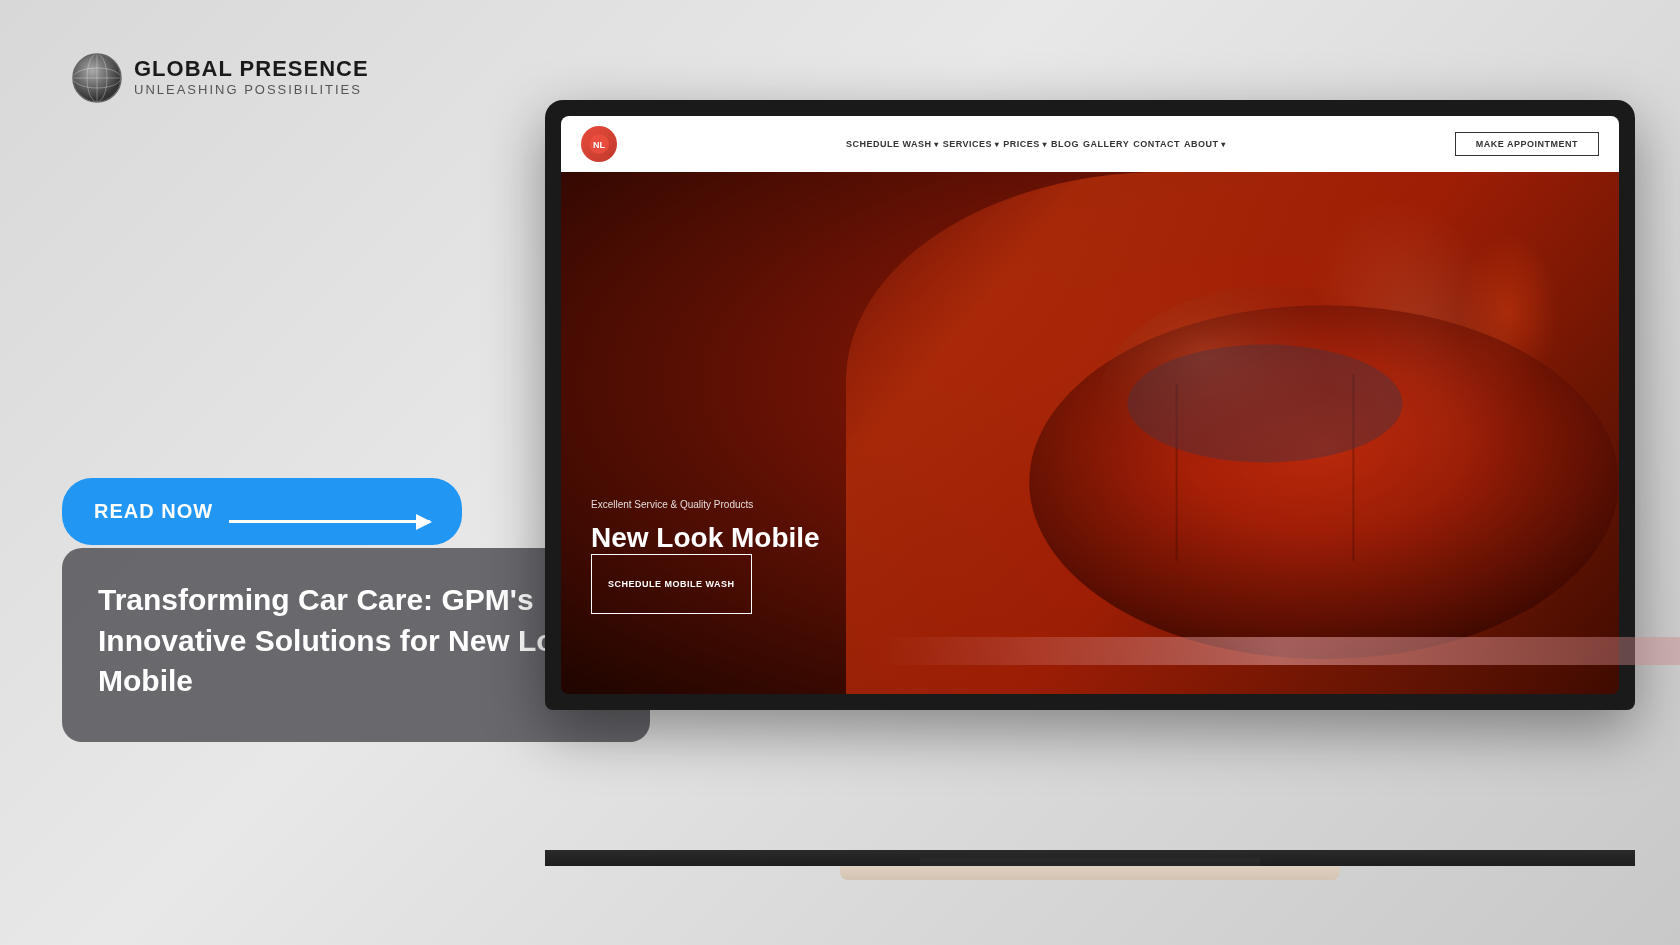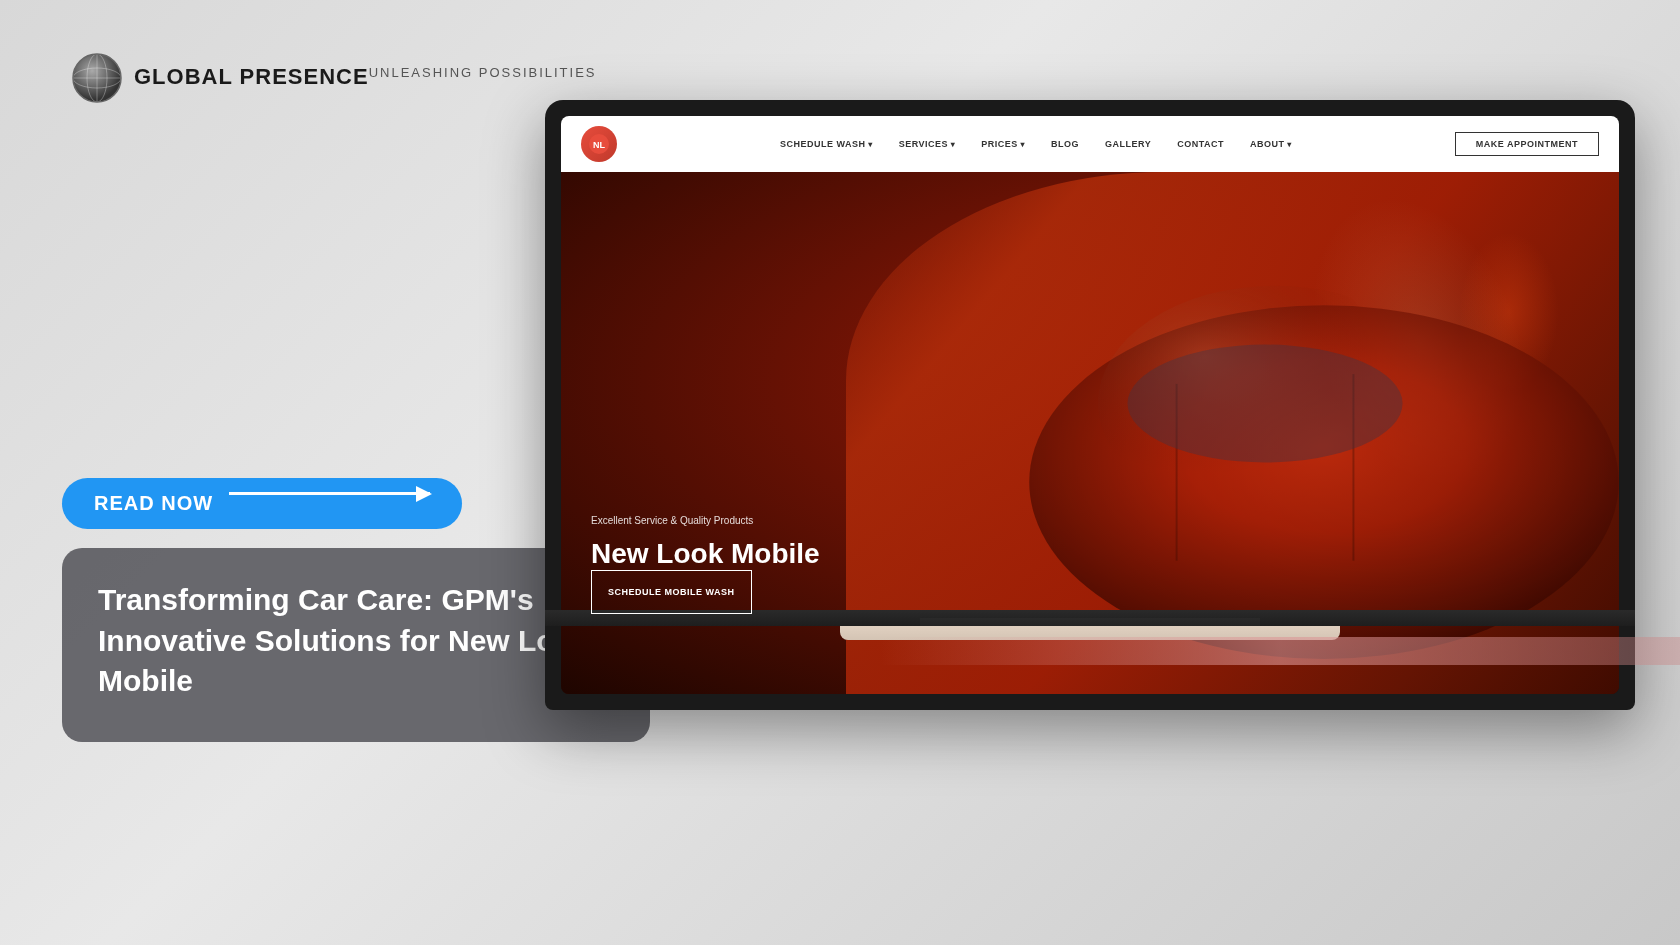--- a/index.html
+++ b/index.html
@@ -23,20 +23,21 @@
       gap: 8px;
     }
 
     .logo-globe {
       width: 58px;
       height: 58px;
     }
 
     .logo-text-area {
       display: flex;
+      flex-direction: column;
     }
 
     .logo-title {
       font-size: 22px;
       font-weight: 800;
       color: #1a1a1a;
       letter-spacing: 1px;
       line-height: 1.1;
     }
 
@@ -49,27 +50,27 @@
 
     
     .read-now-btn {
       position: absolute;
       top: 478px;
       left: 62px;
       background: #2196f3;
       color: white;
       border: none;
       border-radius: 30px;
-      padding: 14px 32px;
+      padding: 22px 32px;
       font-size: 20px;
       font-weight: 700;
       letter-spacing: 1px;
       cursor: pointer;
       display: flex;
-      align-items: flex-start;
+      align-items: flex-end;
       gap: 16px;
       width: 400px;
     }
 
     .arrow-line {
       flex: 1;
       height: 3px;
       background: white;
       position: relative;
       display: flex;
@@ -102,21 +103,21 @@
       color: white;
       line-height: 1.35;
     }
 
     
     .laptop-mockup {
       position: absolute;
       top: 100px;
       left: 545px;
       width: 1090px;
-      height: 540px;
+      height: 780px;
       border-radius: 27px;
     }
 
     .laptop-body {
       position: absolute;
       top: 0;
       left: 0;
       width: 1090px;
       height: 610px;
       background: #1a1a1a;
@@ -164,21 +165,21 @@
       font-size: 14px;
       color: white;
       font-weight: bold;
     }
 
     .nav-links {
       flex: 1;
       display: flex;
       align-items: center;
       justify-content: center;
-      gap: 26px;
+      gap: 4px;
     }
 
     .nav-link {
       font-size: 9px;
       font-weight: 600;
       color: #333;
       text-transform: uppercase;
       letter-spacing: 0.5px;
       cursor: pointer;
     }
@@ -288,21 +289,21 @@
       font-weight: 800;
       color: #c8e600;
       line-height: 1.15;
       margin-bottom: 18px;
     }
 
     .hero-cta-btn {
       background: transparent;
       border: 1.5px solid white;
       color: white;
-      padding: 16px 16px;
+      padding: 24px 16px;
       font-size: 9px;
       font-weight: 700;
       cursor: pointer;
       text-transform: uppercase;
       letter-spacing: 0.5px;
     }
 
     
     .laptop-base {
       position: absolute;

